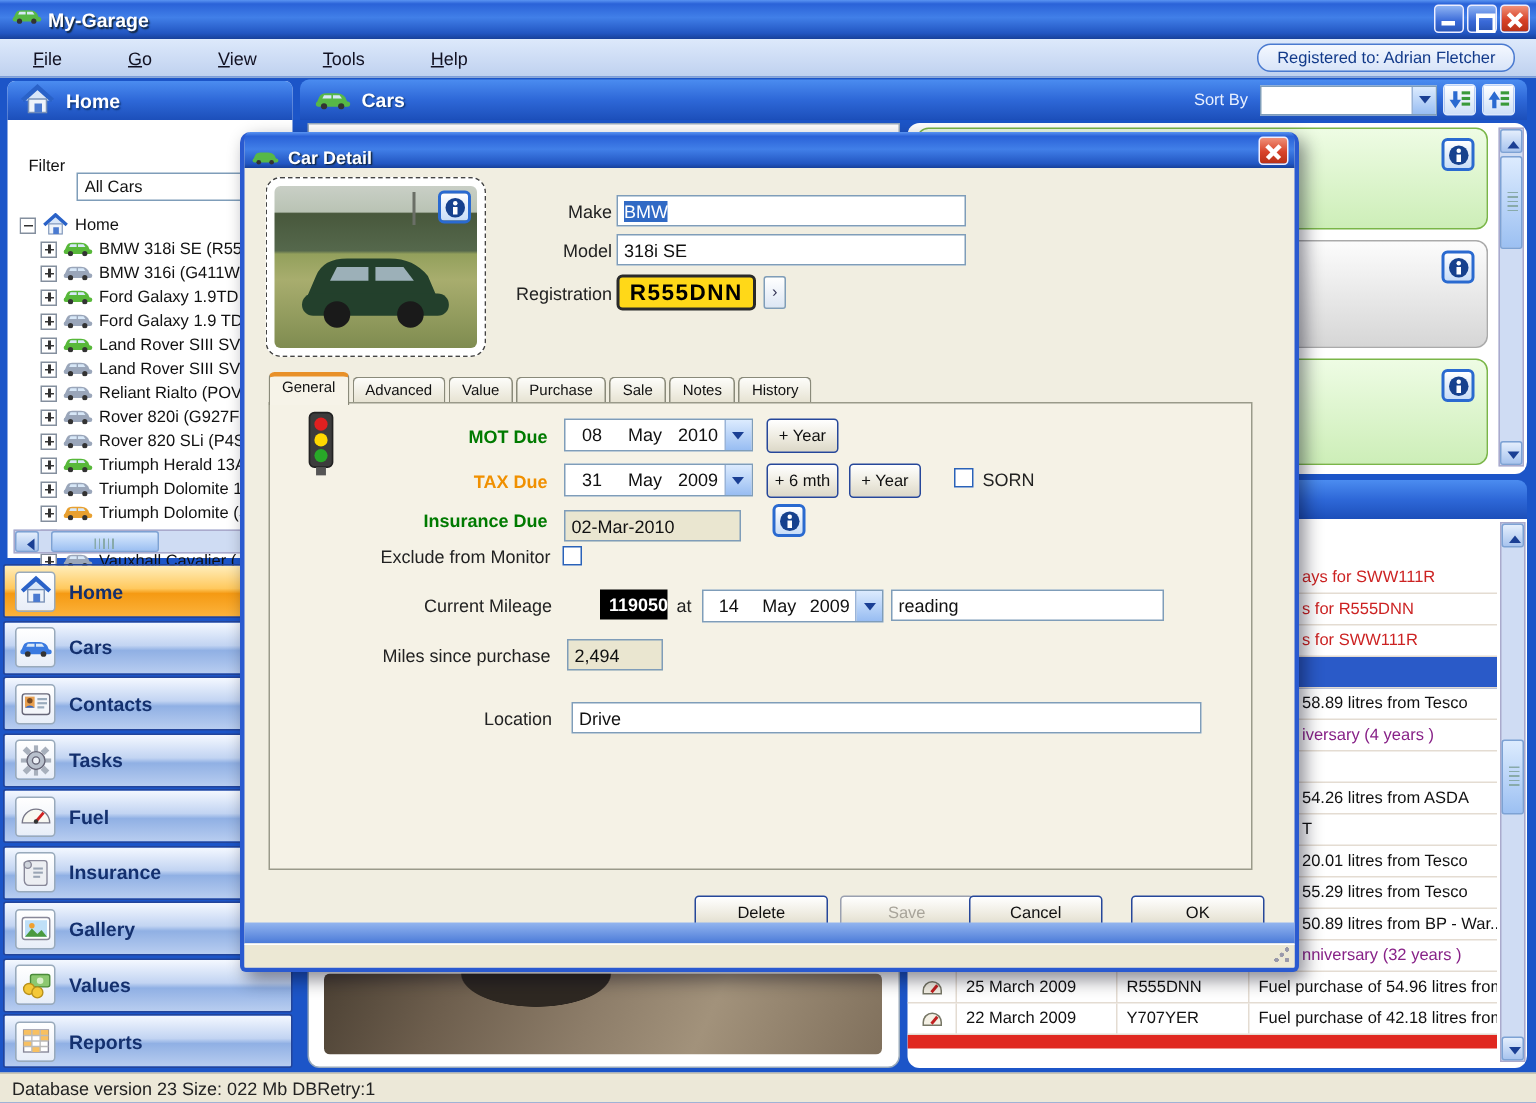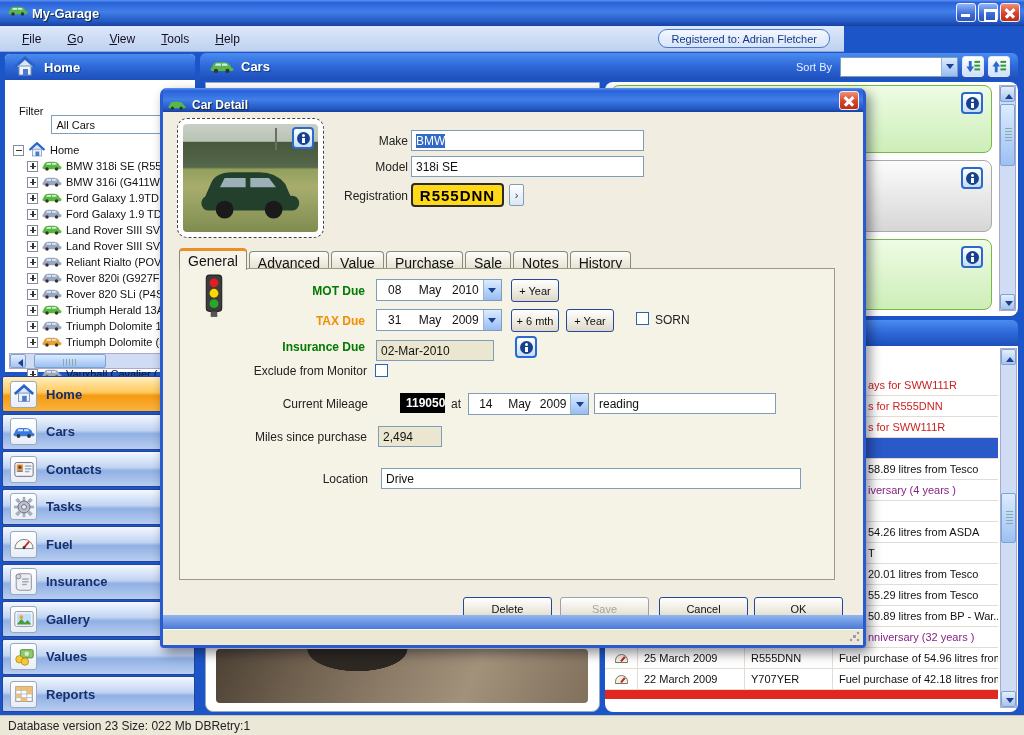--- a/index.html
+++ b/index.html
@@ -21,23 +21,23 @@
   .wbtn { width:20px; height:19px; border-radius:3px; border:1px solid #eef;
     background:linear-gradient(180deg,#8fb4f4,#3a6ad8 60%,#2a56b8); position:relative; }
   .wbtn.close { background:linear-gradient(180deg,#f09078,#d8432a 55%,#b83018); }
   .wbtn.min::after { content:""; position:absolute; left:4px; bottom:4px; width:9px; height:3px; background:#fff; }
   .wbtn.restore::after { content:""; position:absolute; left:5px; top:5px; width:9px; height:8px;
     border:2px solid #fff; border-top-width:3px; }
   .wbtn.close::before,.wbtn.close::after { content:""; position:absolute; left:3px; top:8px; width:12px; height:2.5px; background:#fff; }
   .wbtn.close::before { transform:rotate(45deg); } .wbtn.close::after { transform:rotate(-45deg); }
 
   
-  .menubar { left:0; top:26px; width:844px; height:26px;
+  .menubar { left:0; top:26px; width:1024px; height:26px;
     background:linear-gradient(180deg,#dde9fb,#bfd1ef); border-bottom:1px solid #8aa8d8;
-    display:flex; align-items:center; padding-left:10px; gap:2px; }
+    display:flex; align-items:center; padding-left:10px; gap:20px; }
   .menu-item { padding:3px 12px; color:#112; font-size:12px; }
   .menu-item::first-letter { text-decoration:underline; }
   .reg-badge { position:absolute; right:14px; top:3px; height:19px;
     border:1px solid #4a7ad0; border-radius:9px; background:linear-gradient(180deg,#f4f8ff,#d8e4f8);
     color:#123a8a; font-size:11px; padding:3px 12px; }
 
   
   .home-panel { left:4px; top:53px; width:192px; height:320px;
     background:#fff; border:1px solid #1c55c8; border-radius:6px 6px 0 0; }
   .panel-hdr { height:26px; border-radius:5px 5px 0 0;
@@ -164,21 +164,21 @@
   .fld-label { position:absolute; text-align:right; font-size:12px; color:#222; }
   .txt { position:absolute; border:1px solid #7f9db9; background:#fff; font-size:12px;
     padding:2px 4px; height:21px; line-height:16px; }
   .sel-text { background:#316ac5; color:#fff; }
   .plate { position:absolute; background:#ffd818; border:2px solid #2a2a2a; border-radius:4px;
     font-weight:bold; font-size:15px; letter-spacing:1px; text-align:center; padding-top:2px; color:#000; }
   .mini-arrow-btn { position:absolute; width:15px; height:22px; border:1px solid #7f9db9; border-radius:2px;
     background:linear-gradient(180deg,#fff,#dce6f4); text-align:center; line-height:20px; font-size:11px; color:#335; }
   .tabs { position:absolute; left:16px; top:160px; display:flex; align-items:flex-end; }
   .tab { border:1px solid #8a8a7a; border-bottom:none; border-radius:4px 4px 0 0;
-    background:linear-gradient(180deg,#fdfdfa,#e4e0ce); padding:3px 8px 3px; font-size:14px; margin-right:2px; height:19px; }
+    background:linear-gradient(180deg,#fdfdfa,#e4e0ce); padding:3px 8px 3px; font-size:10px; margin-right:2px; height:19px; }
   .tab.active { background:#f6f3e8; height:22px; border-top:3px solid #e89028; padding-top:2px; position:relative; z-index:2; }
   .tab-panel { position:absolute; left:16px; top:180px; width:656px; height:312px;
     border:1px solid #9a9a8a; background:#f5f2e6; }
   .traffic { position:absolute; left:40px; top:186px; width:22px; height:40px; }
   .lbl-green { color:#007a00; font-weight:bold; }
   .lbl-orange { color:#f09000; font-weight:bold; }
   .combo { position:absolute; border:1px solid #7f9db9; background:#fff; height:22px;
     display:flex; align-items:center; font-size:12px; }
   .combo span { flex:1; text-align:center; }
   .combo .dd-chev { flex:none; width:18px; align-self:stretch; }
@@ -843,21 +843,21 @@
 
   <span class="abs fld-label" style="left:60px; top:342px; width:144px;">Miles since purchase</span>
   <div class="abs txt readonly" style="left:215px; top:338px; width:64px;"><span>2,494</span></div>
 
   <span class="abs fld-label" style="left:110px; top:384px; width:95px;">Location</span>
   <div class="abs txt" style="left:218px; top:380px; width:420px;"><span>Drive</span></div>
 
   <div class="dlg-btnrow">
     <div class="xpbtn" style="left:300px; top:509px;">Delete</div>
     <div class="xpbtn disabled" style="left:397px; top:509px;">Save</div>
-    <div class="xpbtn" style="left:496px; top:509px;text-align:center;">Cancel</div>
+    <div class="xpbtn" style="left:483px; top:509px;text-align:center;">Cancel</div>
     <div class="xpbtn" style="left:591px; top:509px;">OK</div>
   </div>
 
   <div class="dlg-bottom-band"></div>
   <div class="dlg-statusstrip">
     <span class="size-grip"></span>
   </div>
 </div>
 
 </body></html>

